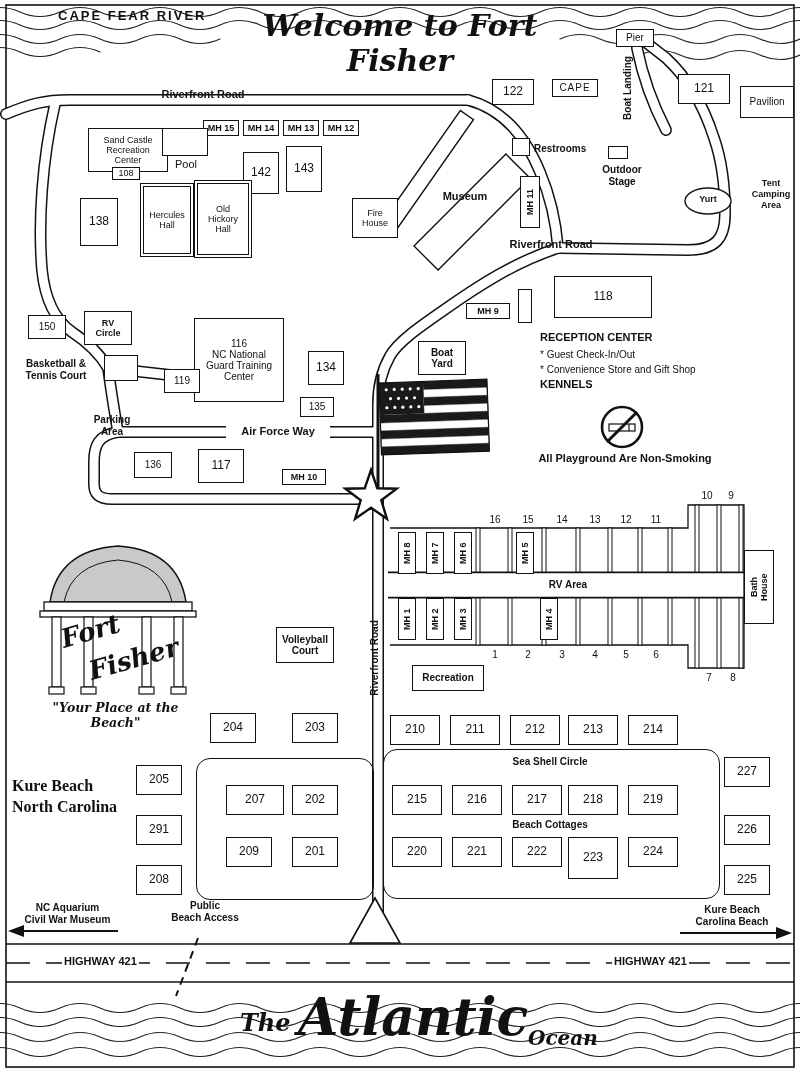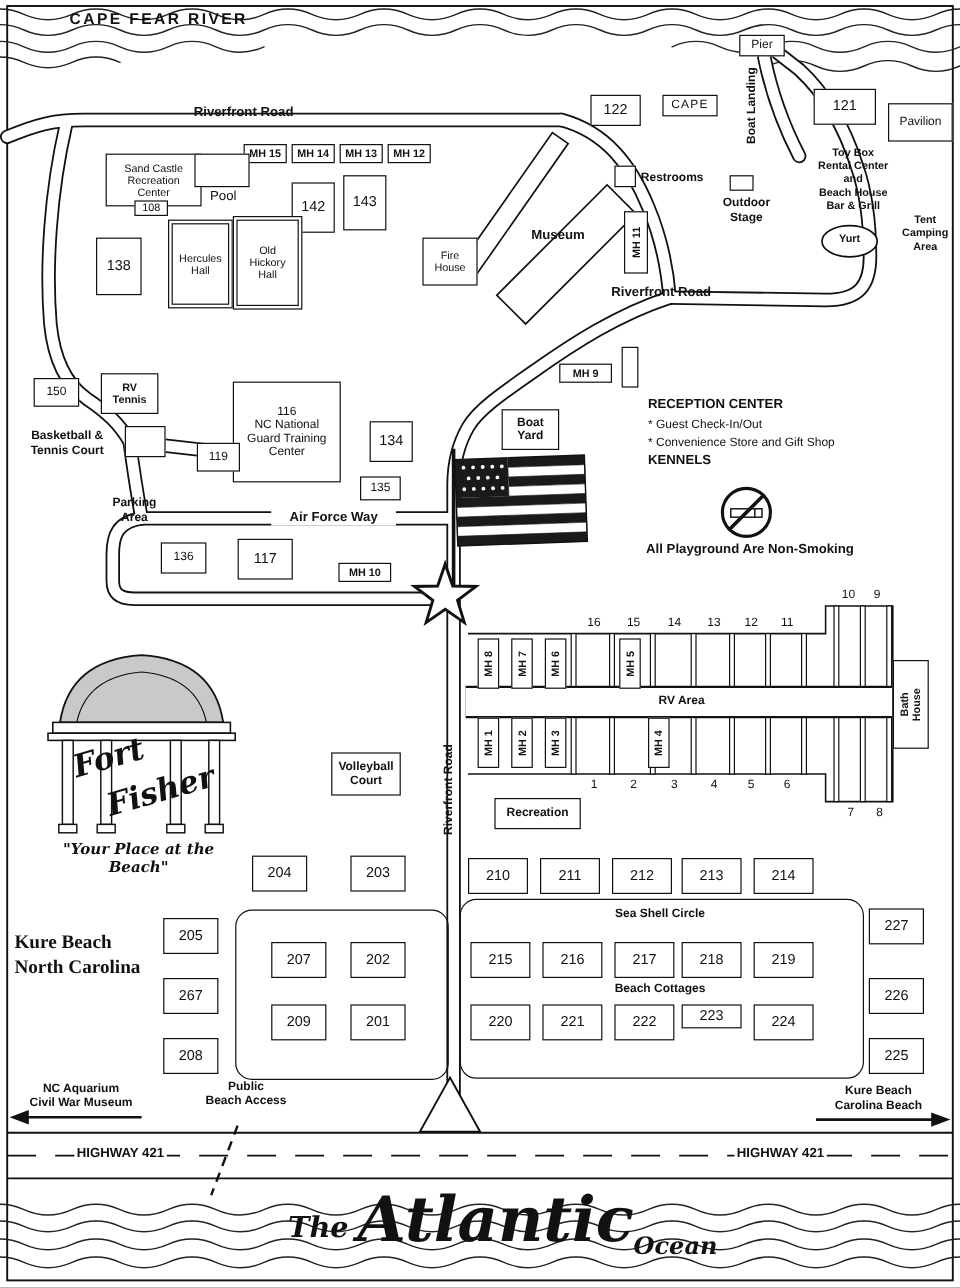--- a/index.html
+++ b/index.html
@@ -191,30 +191,26 @@
 
   <g>
     <path class="wave" d="M -20 1008 q 20 -9 40 0 t 40 0 t 40 0 t 40 0 t 40 0 t 40 0 t 40 0 t 40 0 t 40 0 t 40 0 t 40 0 t 40 0 t 40 0 t 40 0 t 40 0 t 40 0 t 40 0 t 40 0 t 40 0 t 40 0 t 40 0"></path>
     <path class="wave" d="M -20 1022 q 20 -9 40 0 t 40 0 t 40 0 t 40 0 t 40 0 t 40 0 t 40 0 t 40 0 t 40 0 t 40 0 t 40 0 t 40 0 t 40 0 t 40 0 t 40 0 t 40 0 t 40 0 t 40 0 t 40 0 t 40 0 t 40 0"></path>
     <path class="wave" d="M -20 1037 q 20 -9 40 0 t 40 0 t 40 0 t 40 0 t 40 0 t 40 0 t 40 0 t 40 0 t 40 0 t 40 0 t 40 0 t 40 0 t 40 0 t 40 0 t 40 0 t 40 0 t 40 0 t 40 0 t 40 0 t 40 0 t 40 0"></path>
     <path class="wave" d="M -20 1052 q 20 -9 40 0 t 40 0 t 40 0 t 40 0 t 40 0 t 40 0 t 40 0 t 40 0 t 40 0 t 40 0 t 40 0 t 40 0 t 40 0 t 40 0 t 40 0 t 40 0 t 40 0 t 40 0 t 40 0 t 40 0 t 40 0"></path>
   </g>
 </svg>
 
 <div class="river">CAPE FEAR RIVER</div>
+<div class="title">Welcome to Fort Fisher</div>
 
 <div class="box b10" style="left:616px;top:29px;width:38px;height:18px">Pier</div>
 <div class="vlabel" style="left:627px;top:88px">Boat Landing</div>
 <div class="box" style="left:678px;top:74px;width:52px;height:30px">121</div>
 <div class="box b10" style="left:740px;top:86px;width:54px;height:32px">Pavilion</div>
-<div class="lbl s9" style="left:676px;top:122px;width:70px">Toy Box
-Rental Center
-and
-Beach House
-Bar &amp; Grill</div>
 <svg style="position:absolute;left:682px;top:186px;z-index:2" width="56" height="30">
       <ellipse cx="26" cy="15" rx="23" ry="13" fill="#fff" stroke="#111" stroke-width="1.4"></ellipse>
     </svg>
 <div class="lbl s9" style="left:693px;top:194px;width:30px">Yurt</div>
 <div class="lbl s9" style="left:746px;top:178px;width:50px">Tent
 Camping
 Area</div>
 
 <div class="box" style="left:492px;top:79px;width:42px;height:26px">122</div>
 <div class="box b10" style="left:552px;top:79px;width:46px;height:18px;letter-spacing:1px">CAPE</div>
@@ -242,30 +238,31 @@
 <div class="box" style="left:286px;top:146px;width:36px;height:46px">143</div>
 <div class="box" style="left:80px;top:198px;width:38px;height:48px">138</div>
 <div class="box b9" style="left:140px;top:183px;width:54px;height:74px;outline:1px solid #111;outline-offset:-4px">Hercules
 Hall</div>
 <div class="box b9" style="left:194px;top:180px;width:58px;height:78px;outline:1px solid #111;outline-offset:-4px">Old
 Hickory
 Hall</div>
 <div class="box b9" style="left:352px;top:198px;width:46px;height:40px">Fire
 House</div>
 
+<div class="box" style="left:554px;top:276px;width:98px;height:42px">118</div>
 <div class="box b9 bold" style="left:466px;top:303px;width:44px;height:16px">MH 9</div>
 <div class="box plain" style="left:518px;top:289px;width:14px;height:34px"></div>
 <div class="lbl s11 left" style="left:540px;top:331px;width:240px">RECEPTION CENTER</div>
 <div class="lbl norm left" style="left:540px;top:347px;width:250px;line-height:1.5">* Guest Check-In/Out
 * Convenience Store and Gift Shop</div>
 <div class="lbl s11 left" style="left:540px;top:378px;width:100px">KENNELS</div>
 
 <div class="box b10" style="left:28px;top:315px;width:38px;height:24px">150</div>
 <div class="box b9 bold" style="left:84px;top:311px;width:48px;height:34px">RV
-Tennis</div>
+Circle</div>
 <div class="lbl" style="left:10px;top:358px;width:92px">Basketball &amp;
 Tennis Court</div>
 <div class="box plain" style="left:104px;top:355px;width:34px;height:26px"></div>
 <div class="box b10" style="left:194px;top:318px;width:90px;height:84px">116
 NC National
 Guard Training
 Center</div>
 <div class="box b10" style="left:164px;top:369px;width:36px;height:24px">119</div>
 <div class="box" style="left:308px;top:351px;width:36px;height:34px">134</div>
 <div class="box b10" style="left:300px;top:397px;width:34px;height:20px">135</div>
@@ -327,28 +324,28 @@
 <div class="box" style="left:568px;top:715px;width:50px;height:30px">213</div>
 <div class="box" style="left:628px;top:715px;width:50px;height:30px">214</div>
 <div class="box" style="left:392px;top:785px;width:50px;height:30px">215</div>
 <div class="box" style="left:452px;top:785px;width:50px;height:30px">216</div>
 <div class="box" style="left:512px;top:785px;width:50px;height:30px">217</div>
 <div class="box" style="left:568px;top:785px;width:50px;height:30px">218</div>
 <div class="box" style="left:628px;top:785px;width:50px;height:30px">219</div>
 <div class="box" style="left:392px;top:837px;width:50px;height:30px">220</div>
 <div class="box" style="left:452px;top:837px;width:50px;height:30px">221</div>
 <div class="box" style="left:512px;top:837px;width:50px;height:30px">222</div>
-<div class="box" style="left:568px;top:837px;width:50px;height:20px">223</div>
+<div class="box" style="left:568px;top:837px;width:50px;height:42px">223</div>
 <div class="box" style="left:628px;top:837px;width:50px;height:30px">224</div>
-<div class="box" style="left:226px;top:785px;width:46px;height:30px">207</div>
+<div class="box" style="left:226px;top:785px;width:58px;height:30px">207</div>
 <div class="box" style="left:292px;top:785px;width:46px;height:30px">202</div>
 <div class="box" style="left:226px;top:837px;width:46px;height:30px">209</div>
 <div class="box" style="left:292px;top:837px;width:46px;height:30px">201</div>
 <div class="box" style="left:136px;top:765px;width:46px;height:30px">205</div>
-<div class="box" style="left:136px;top:815px;width:46px;height:30px">267</div>
+<div class="box" style="left:136px;top:815px;width:46px;height:30px">291</div>
 <div class="box" style="left:136px;top:865px;width:46px;height:30px">208</div>
 <div class="box" style="left:724px;top:757px;width:46px;height:30px">227</div>
 <div class="box" style="left:724px;top:815px;width:46px;height:30px">226</div>
 <div class="box" style="left:724px;top:865px;width:46px;height:30px">225</div>
 
 <div class="serifbig" style="left:12px;top:776px;width:140px">Kure Beach
 North Carolina</div>
 <div class="lbl" style="left:10px;top:902px;width:115px">NC Aquarium
 Civil War Museum</div>
 <div class="lbl" style="left:160px;top:900px;width:90px">Public

